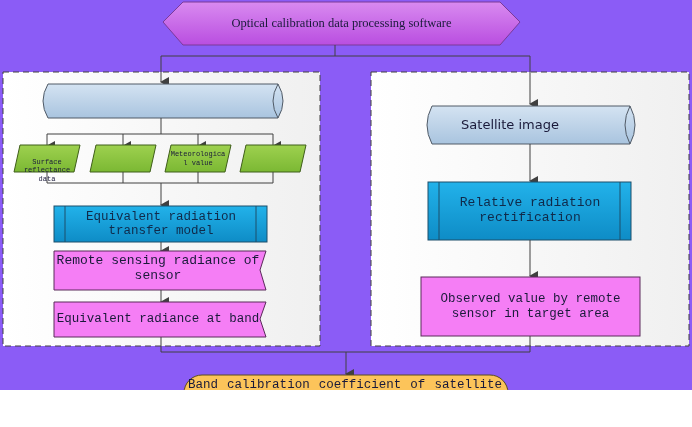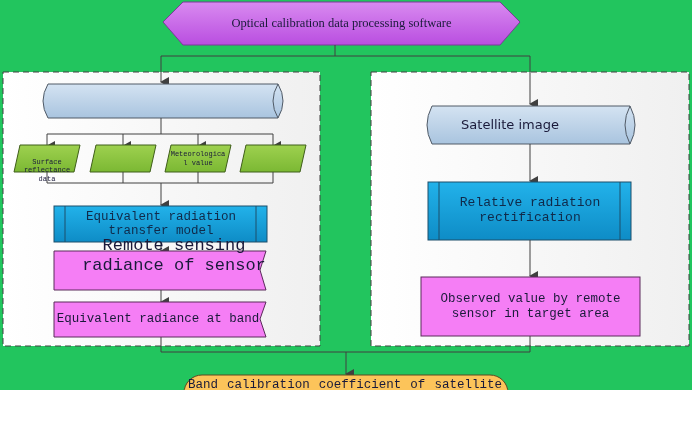--- a/index.html
+++ b/index.html
@@ -1,16 +1,16 @@
 <!DOCTYPE html>
 <html><head>
 <meta charset="utf-8">
 <style>
   html, body { margin: 0; padding: 0; background: #ffffff; }
-  #canvas { position: relative; width: 692px; height: 390px; overflow: hidden; background: #22c55e; }
+  #canvas { position: relative; width: 692px; height: 390px; overflow: hidden; background: #8b5cf6; }
   svg { position: absolute; left: 0; top: 0; }
   .lbl { position: absolute; display: flex; align-items: center; justify-content: center; text-align: center; color: #1a1a3a; box-sizing: border-box; line-height: 1.15; }
   .serif { font-family: "Liberation Serif", "DejaVu Serif", serif; }
   .sans { font-family: "DejaVu Sans", "Liberation Sans", sans-serif; }
   .mono { font-family: "Liberation Mono", "DejaVu Sans Mono", monospace; }
 </style>
 </head>
 <body>
 
 <div id="canvas">
@@ -111,21 +111,21 @@
   </svg>
 
   <div class="lbl serif" style="left:183px; top:2px; width:317px; height:43px; font-size:12.5px;">Optical calibration data processing software</div>
 
 
   <div class="lbl mono" style="left:18px; top:145px; width:58px; height:27px; font-size:7px; line-height:1.15;margin-top:12px;">Surface reflectance data</div>
   <div class="lbl mono" style="left:169px; top:145px; width:58px; height:27px; font-size:7px; line-height:1.15; word-break:break-all;">Meteorological value</div>
 
   <div class="lbl mono" style="left:66px; top:204px; width:190px; height:40px; font-size:12.5px; color:#102a4a;">Equivalent radiation transfer model</div>
 
-  <div class="lbl mono" style="left:56px; top:236px; width:204px; height:39px; font-size:17px;margin-left:16px;">Remote sensing radiance of sensor</div>
+  <div class="lbl mono" style="left:56px; top:249px; width:204px; height:39px; font-size:13px;">Remote sensing radiance of sensor</div>
 
   <div class="lbl mono" style="left:56px; top:300px; width:204px; height:39px; font-size:12.5px;">Equivalent radiance at band</div>
 
   <div class="lbl sans" style="left:412px; top:106px; width:196px; height:38px; font-size:13px;">Satellite image</div>
 
   <div class="lbl mono" style="left:440px; top:182px; width:180px; height:58px; font-size:13px; color:#102a4a; padding:0 10px;">Relative radiation rectification</div>
 
   <div class="lbl mono" style="left:423px; top:277px; width:215px; height:59px; font-size:12.5px; padding:0 4px;">Observed value by remote sensor in target area</div>
 
   <div class="lbl mono" style="left:186px; top:375px; width:318px; height:49px; font-size:12.5px; text-align:justify; text-align-last:left; justify-content:flex-start; align-items:flex-start; padding:1px 2px 0 2px; line-height:1.55;">Band calibration coefficient of satellite remote sensor</div>

